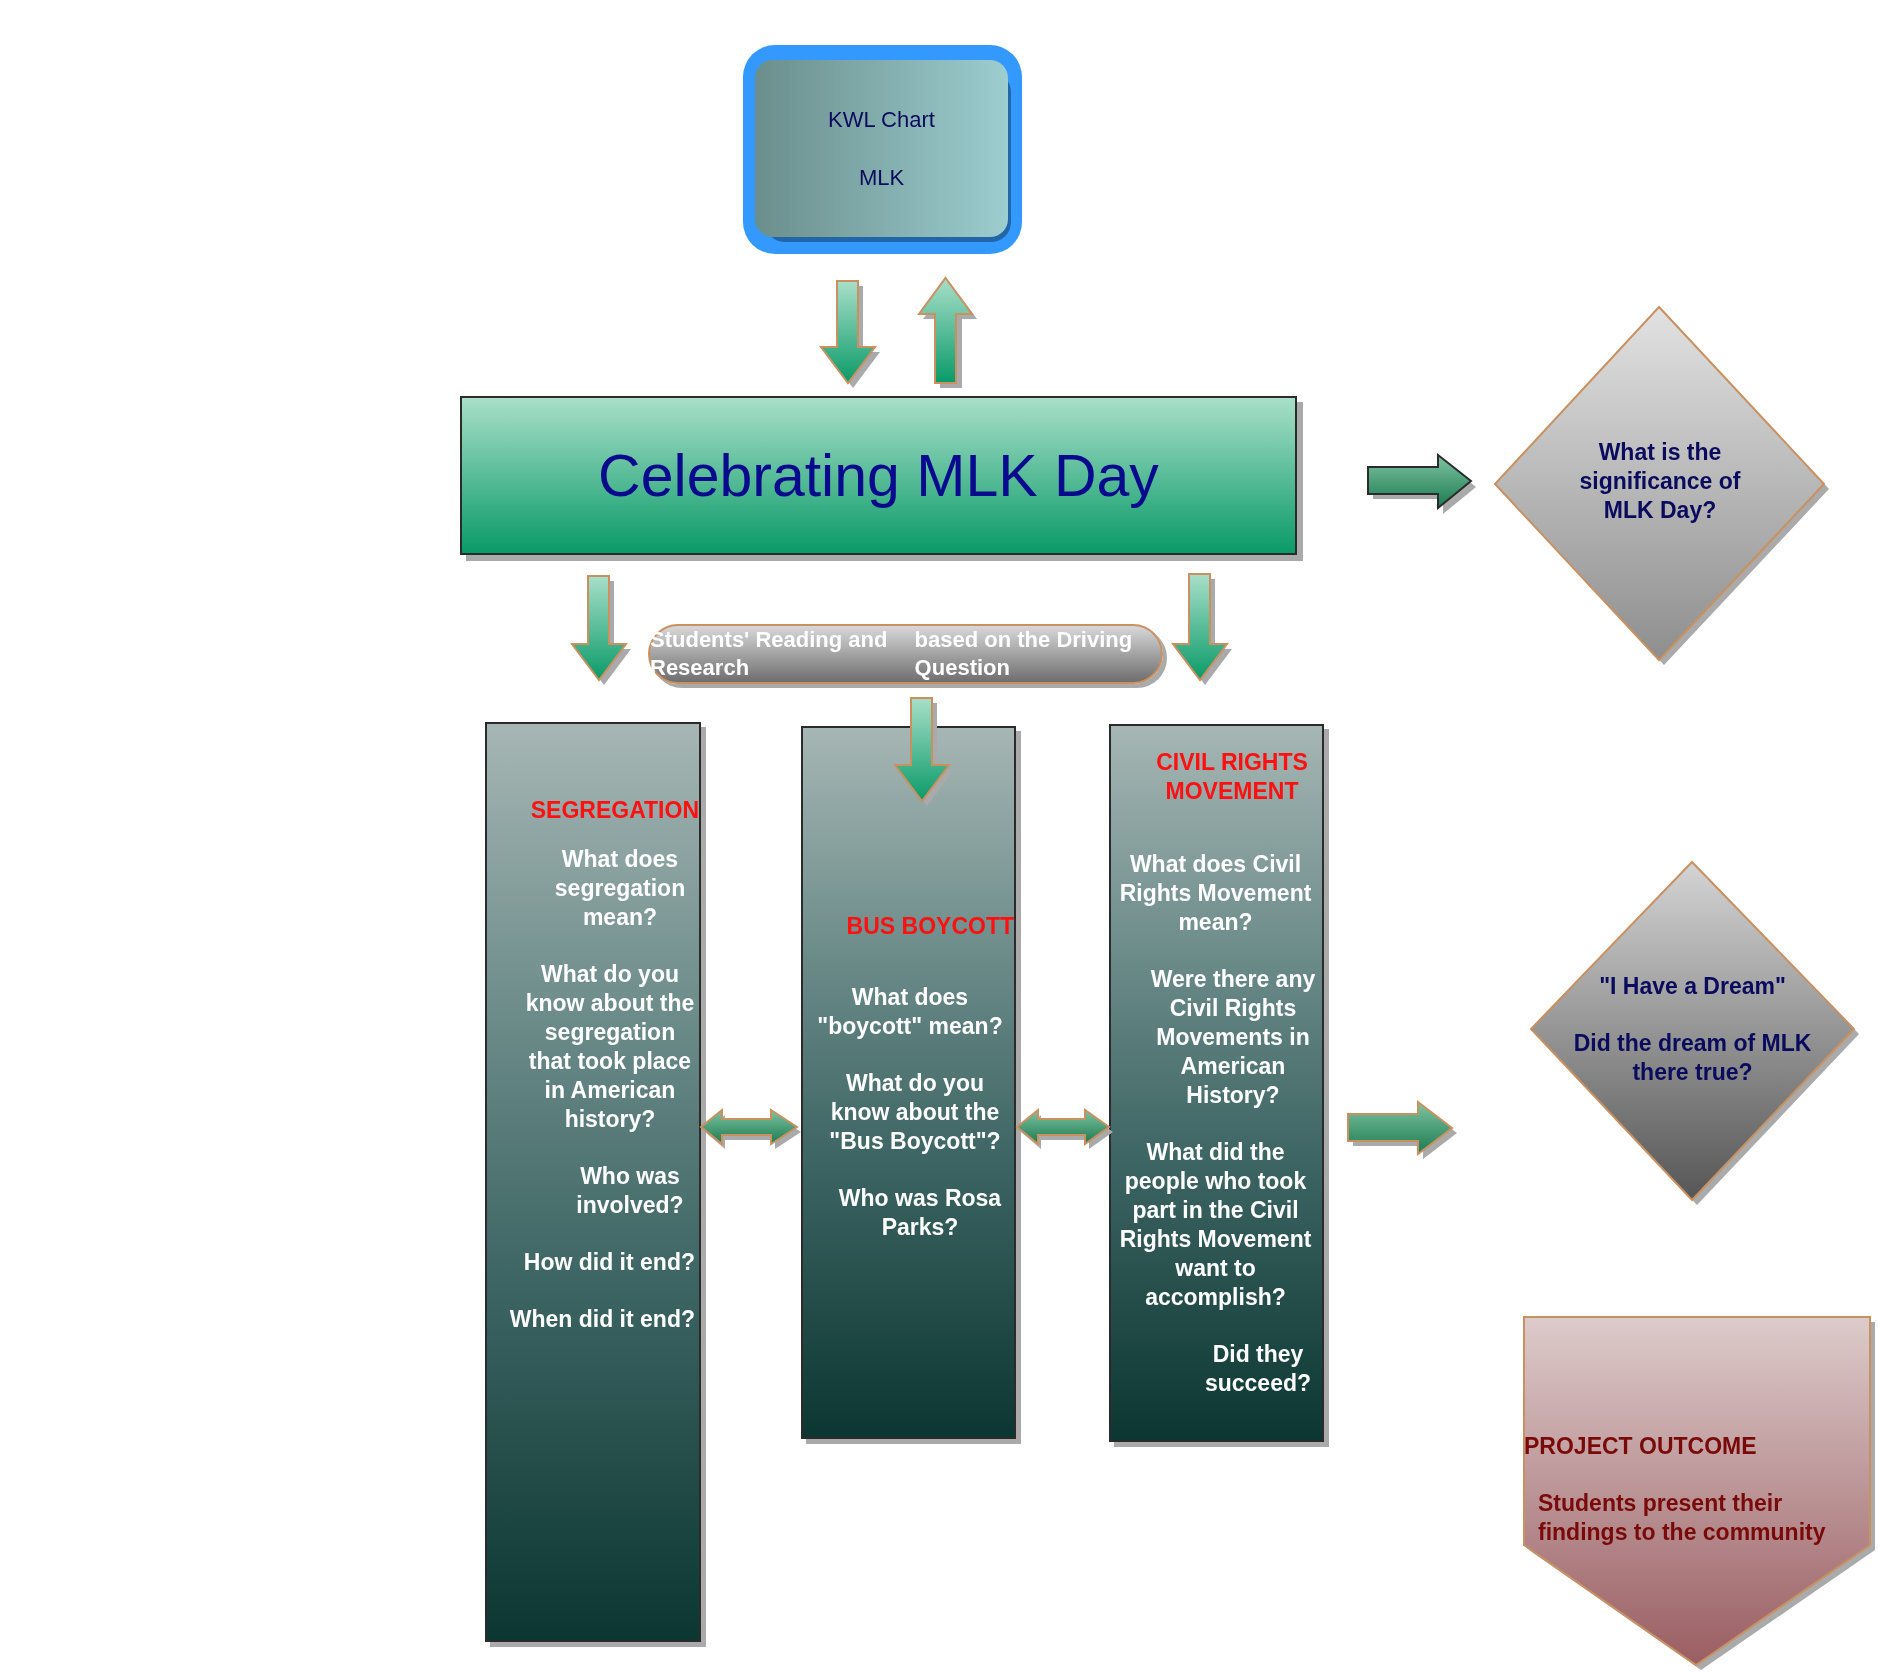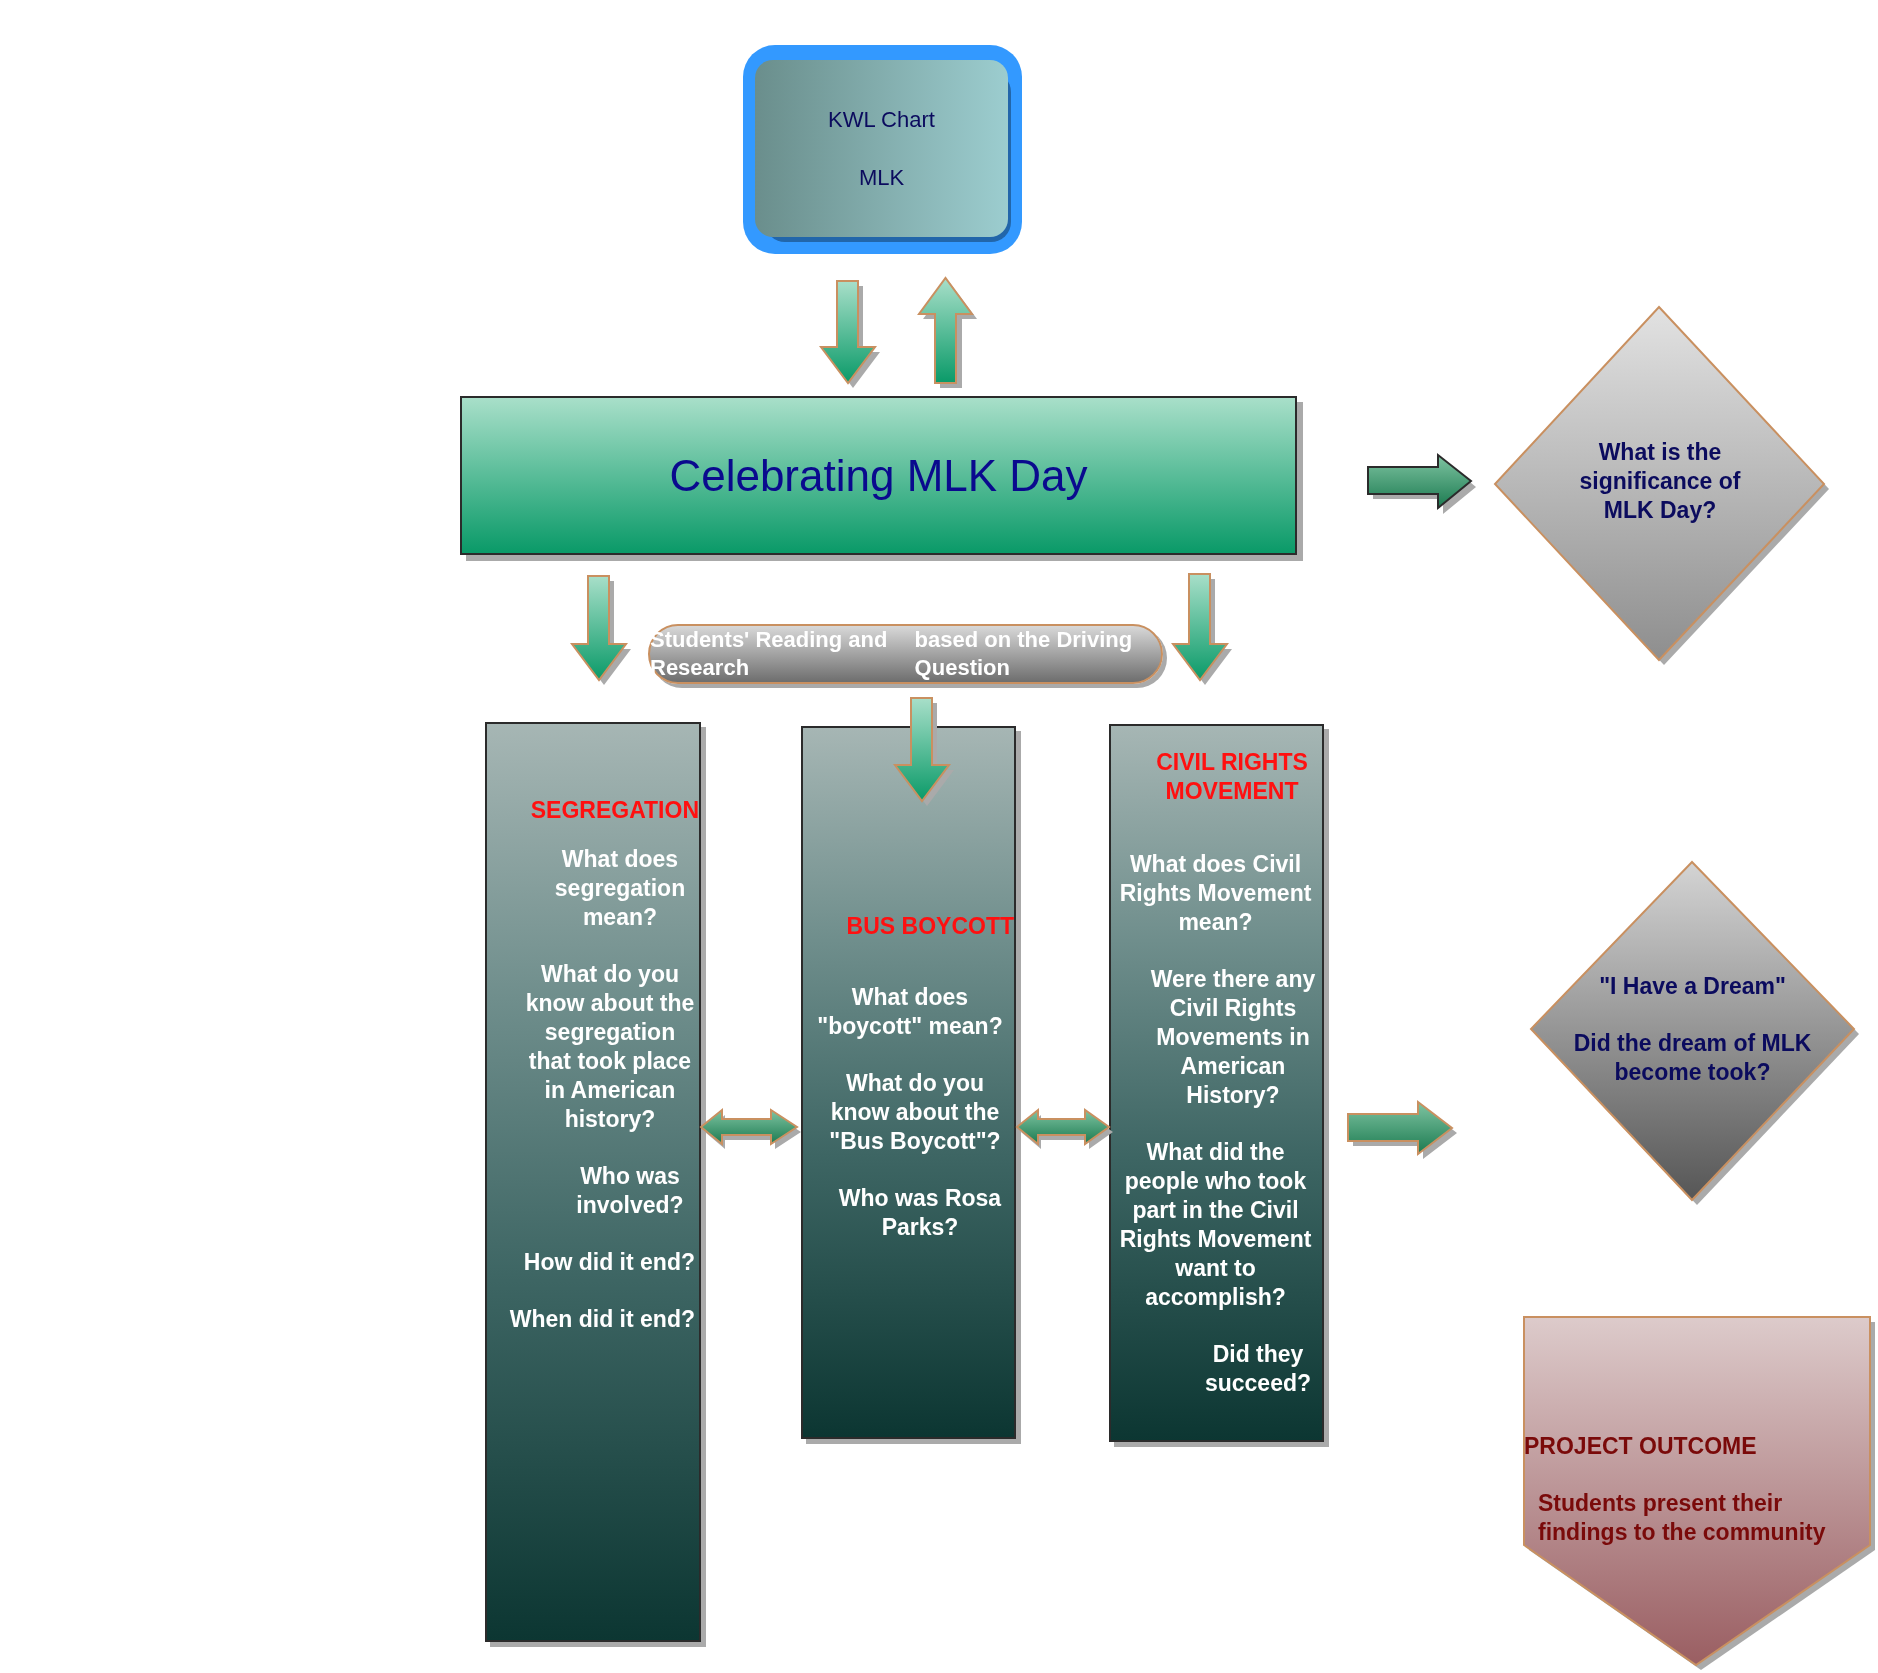--- a/index.html
+++ b/index.html
@@ -14,21 +14,21 @@
   .kwl-inner { left:755px; top:60px; width:253px; height:177px; border-radius:18px;
     background:linear-gradient(to right,#6a8e8c,#9ccdcf);
     display:flex; flex-direction:column; align-items:center; justify-content:center; gap:32px; }
   .kwl-inner span { color:#0b0b5e; font-size:22px; }
 
   
   .main-shadow { left:466px; top:402px; width:837px; height:159px; background:#aaa; }
   .main-box { left:460px; top:396px; width:833px; height:155px; border:2px solid #2b2b2b;
     background:linear-gradient(to bottom,#a8dfc9,#0a9a68);
     display:flex; align-items:center; justify-content:center; }
-  .main-title { color:#0a0a8e; font-size:44px; }
+  .main-title { color:#0a0a8e; font-size:59px; }
 
   
   .pill { left:648px; top:624px; width:511px; height:56px; border-radius:30px; border:2px solid #c99060;
     background:linear-gradient(to bottom,#d8d8d8,#6e6e6e);
     box-shadow:4px 4px 0 #aaa;
     display:flex; flex-direction:row; align-items:center; justify-content:center; }
   .pill span { color:#ffffff; font-weight:bold; font-size:22px; line-height:28px; }
 
   
   .col { border:2px solid #2b2b2b; box-shadow:5px 5px 0 #aaa;
@@ -171,20 +171,20 @@
     <polygon points="1021,1132 1041,1115 1041,1124 1089,1124 1089,1115 1113,1132 1089,1149 1089,1140 1041,1140 1041,1149" fill="#aaaaaa"></polygon>
     <polygon points="1017,1127 1038,1110 1038,1119 1085,1119 1085,1110 1109,1127 1085,1144 1085,1135 1038,1135 1038,1144" fill="url(#gArrowH)" stroke="#c99060" stroke-width="2"></polygon>
   </g>
 </svg>
 
 <div class="abs dtext d1-text" style="padding:0 40px;box-sizing:border-box">What is the significance of MLK Day?</div>
 
 <div class="abs dtext d2-text">
   <div>"I Have a Dream"</div>
   <div class="gap"></div>
-  <div style="padding:0 10px">Did the dream of MLK become took?</div>
+  <div style="padding:0 10px">Did the dream of MLK there true?</div>
 </div>
 
 <div class="abs pent-text">
   <div>PROJECT OUTCOME</div>
   <div class="gap"></div>
   <div style="padding:0 14px">Students present their findings to the community</div>
 </div>
 
 </body></html>

